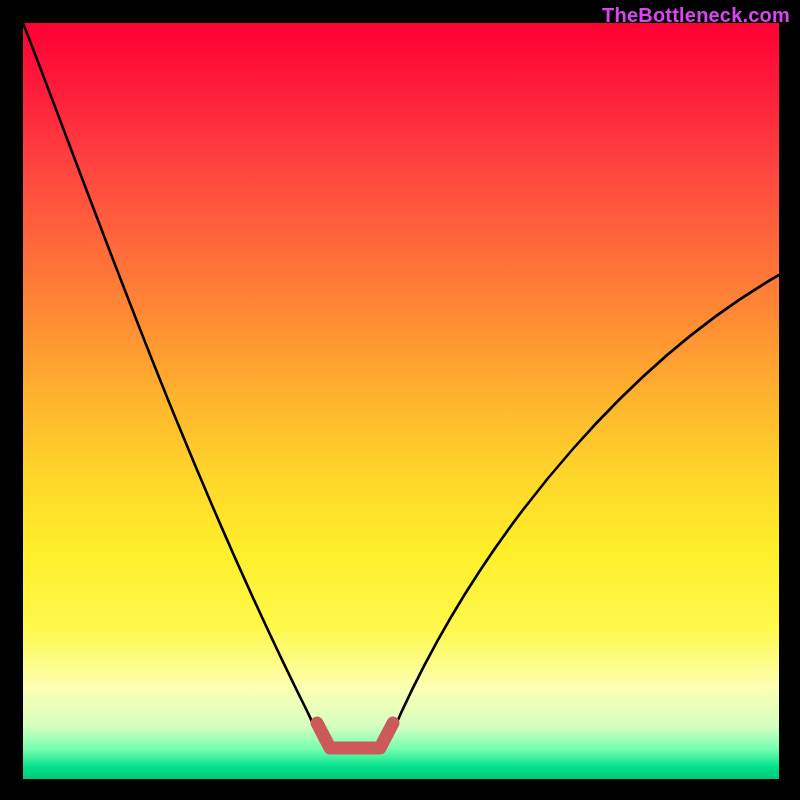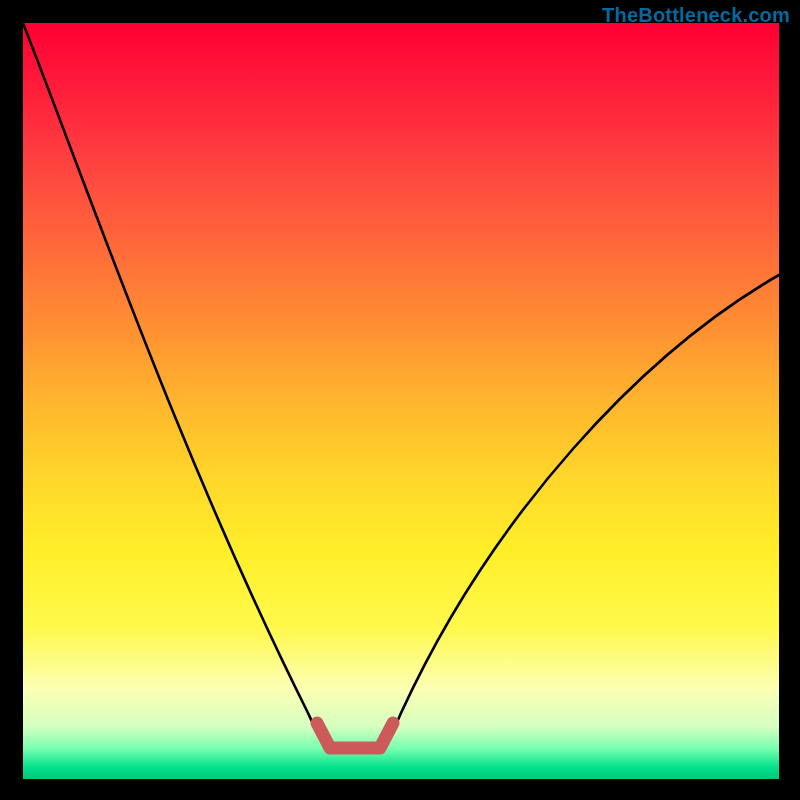--- a/index.html
+++ b/index.html
@@ -49,21 +49,21 @@
   svg.curve {
     position: absolute;
     inset: 0;
     width: 100%;
     height: 100%;
   }
   .watermark {
     position: absolute;
     top: 4px;
     right: 10px;
-    color: #0369a1;
+    color: #d946ef;
     font-size: 20px;
     font-weight: 600;
     letter-spacing: 0.2px;
   }
 </style>
 </head>
 <body>
 
 <div class="stage">
 

